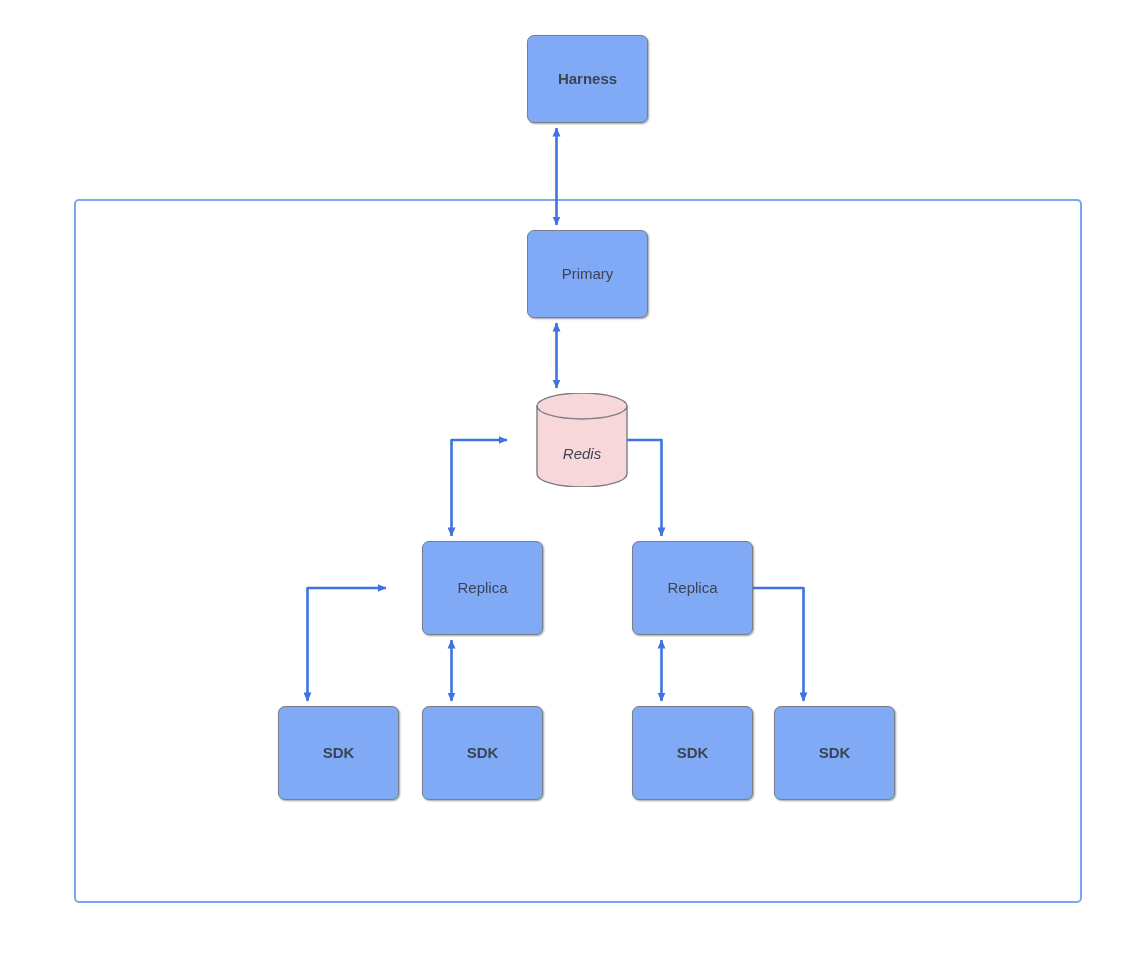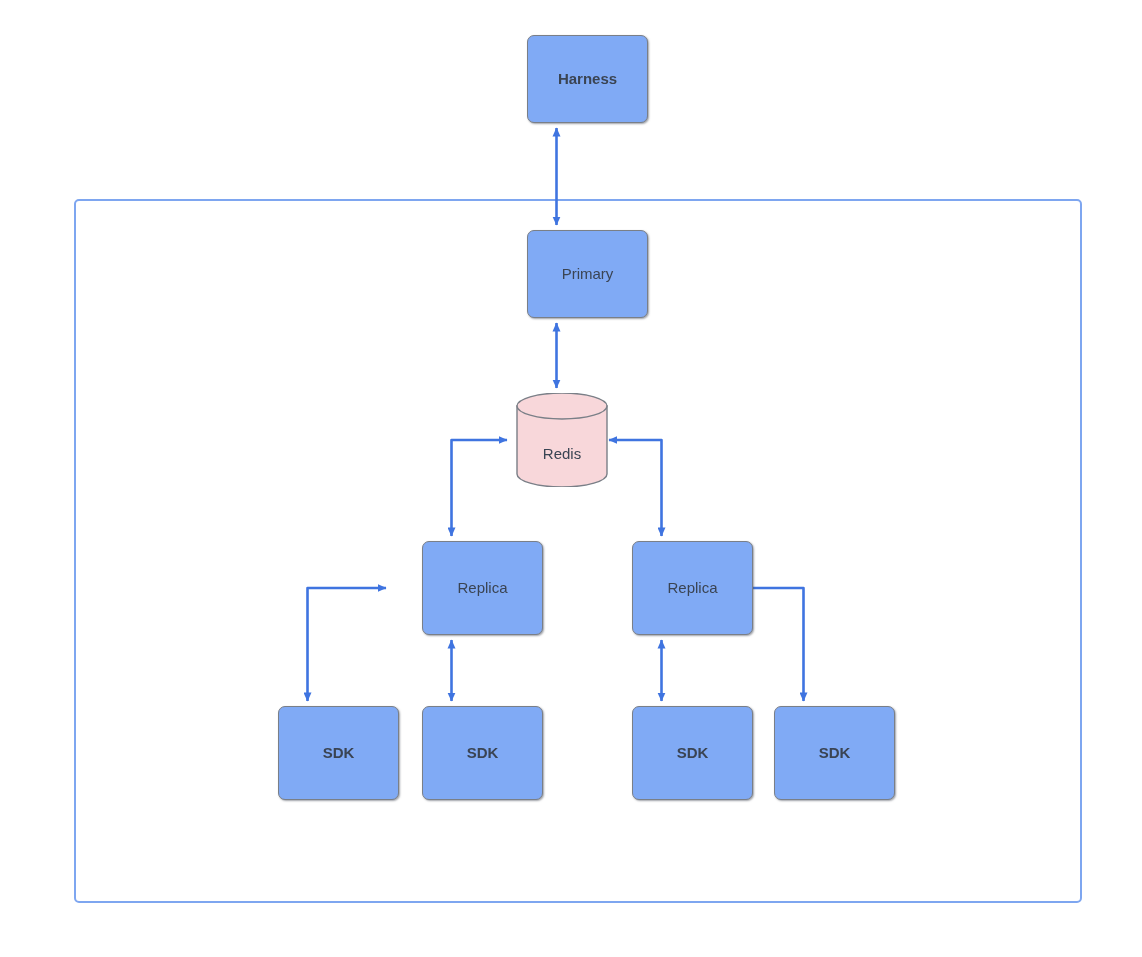--- a/index.html
+++ b/index.html
@@ -104,21 +104,21 @@
       </g>
   </svg>
 
   <div id="nodes-layer">
       <div class="node box bold" style="left: 496px; top: 35px; width: 121px; height: 88px; background: rgb(128, 170, 245); border-color: rgb(122, 127, 135);">
         <span>Harness</span>
       </div>
       <div class="node box" style="left: 496px; top: 230px; width: 121px; height: 88px; background: rgb(128, 170, 245); border-color: rgb(122, 127, 135);">
         <span>Primary</span>
       </div>
-      <div class="node cylinder" style="left: 516px; top: 393px; width: 92px; height: 121px;">
+      <div class="node cylinder" style="left: 536px; top: 393px; width: 92px; height: 121px; font-style: italic;">
         <svg class="cyl-svg" width="92" height="94" viewBox="0 0 92 94">
           <path d="M1,13 L1,81 A45,13 0 0 0 91,81 L91,13 Z" fill="#f8d7da" stroke="#7a7f87" stroke-width="1.4"></path>
           <ellipse cx="46" cy="13" rx="45" ry="13" fill="#f8d7da" stroke="#7a7f87" stroke-width="1.4"></ellipse>
         </svg>
         <span class="cyl-label">Redis</span>
       </div>
       <div class="node box" style="left: 391px; top: 541px; width: 121px; height: 94px; background: rgb(128, 170, 245); border-color: rgb(122, 127, 135);">
         <span>Replica</span>
       </div>
       <div class="node box" style="left: 601px; top: 541px; width: 121px; height: 94px; background: rgb(128, 170, 245); border-color: rgb(122, 127, 135);">

